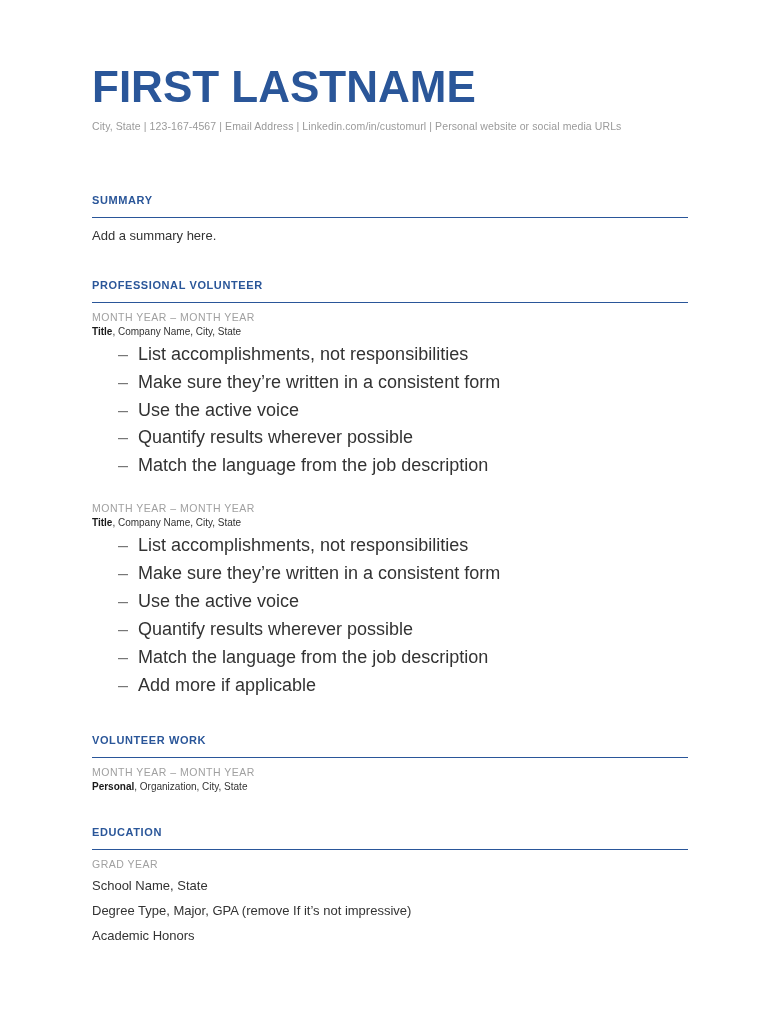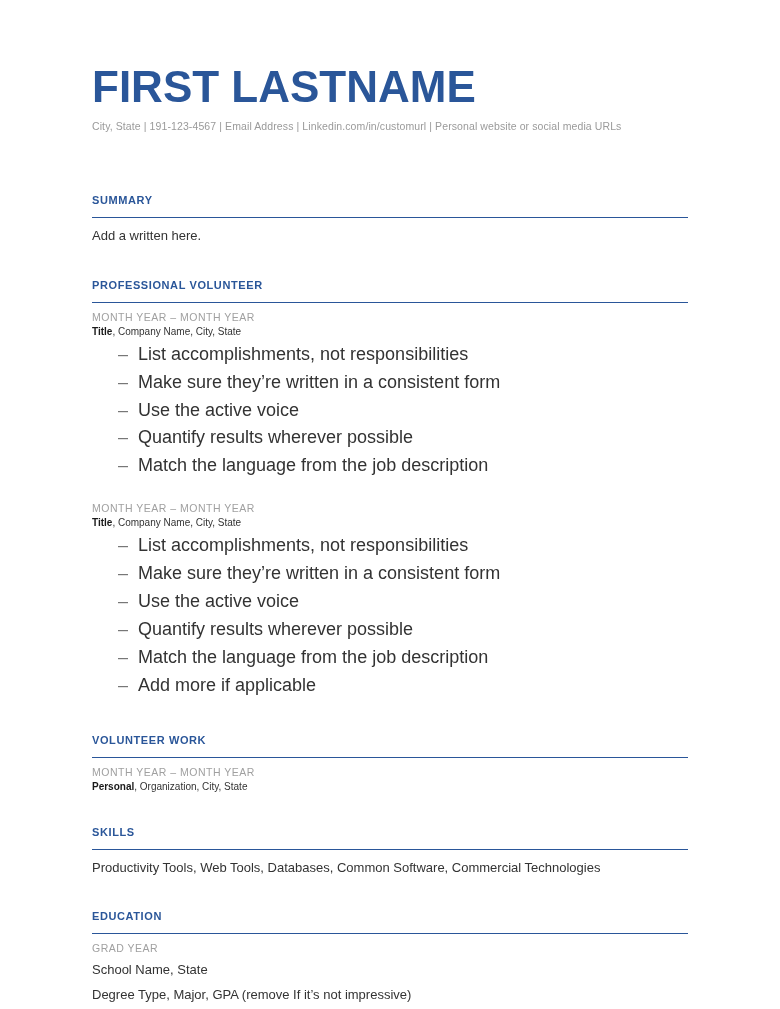--- a/index.html
+++ b/index.html
@@ -105,25 +105,25 @@
     line-height: 1.4;
   }
 </style>
 </head>
 <body>
 
 <div class="page">
   <div class="content">
 
     <div class="name">FIRST LASTNAME</div>
-    <div class="contact">City, State | 191-123-4567 | Email Address | Linkedin.com/in/customurl | Personal website or social media URLs</div>
+    <div class="contact">City, State | 123-167-4567 | Email Address | Linkedin.com/in/customurl | Personal website or social media URLs</div>
 
     <div class="section section-gap-summary">
       <div class="section-title">SUMMARY</div>
-      <div class="body-line">Add a written here.</div>
+      <div class="body-line">Add a summary here.</div>
     </div>
 
     <div class="section section-gap">
       <div class="section-title">PROFESSIONAL VOLUNTEER</div>
 
       <div>
         <div class="daterange">MONTH YEAR – MONTH YEAR</div>
         <div class="jobline"><b>Title</b><span>, Company Name, City, State</span></div>
         <ul class="bullets">
           <li>List accomplishments, not responsibilities</li>
@@ -147,24 +147,20 @@
         </ul>
       </div>
     </div>
 
     <div class="section section-gap">
       <div class="section-title">VOLUNTEER WORK</div>
       <div class="daterange">MONTH YEAR – MONTH YEAR</div>
       <div class="jobline"><b>Personal</b><span>, Organization, City, State</span></div>
     </div>
 
-    <div class="section section-gap">
-      <div class="section-title">SKILLS</div>
-      <div class="body-line">Productivity Tools, Web Tools, Databases, Common Software, Commercial Technologies</div>
-    </div>
 
     <div class="section section-gap">
       <div class="section-title">EDUCATION</div>
       <div class="daterange">GRAD YEAR</div>
       <div class="edu-line">School Name, State</div>
       <div class="edu-line">Degree Type, Major, GPA (remove If it’s not impressive)</div>
       <div class="edu-line">Academic Honors</div>
     </div>
 
   </div>

